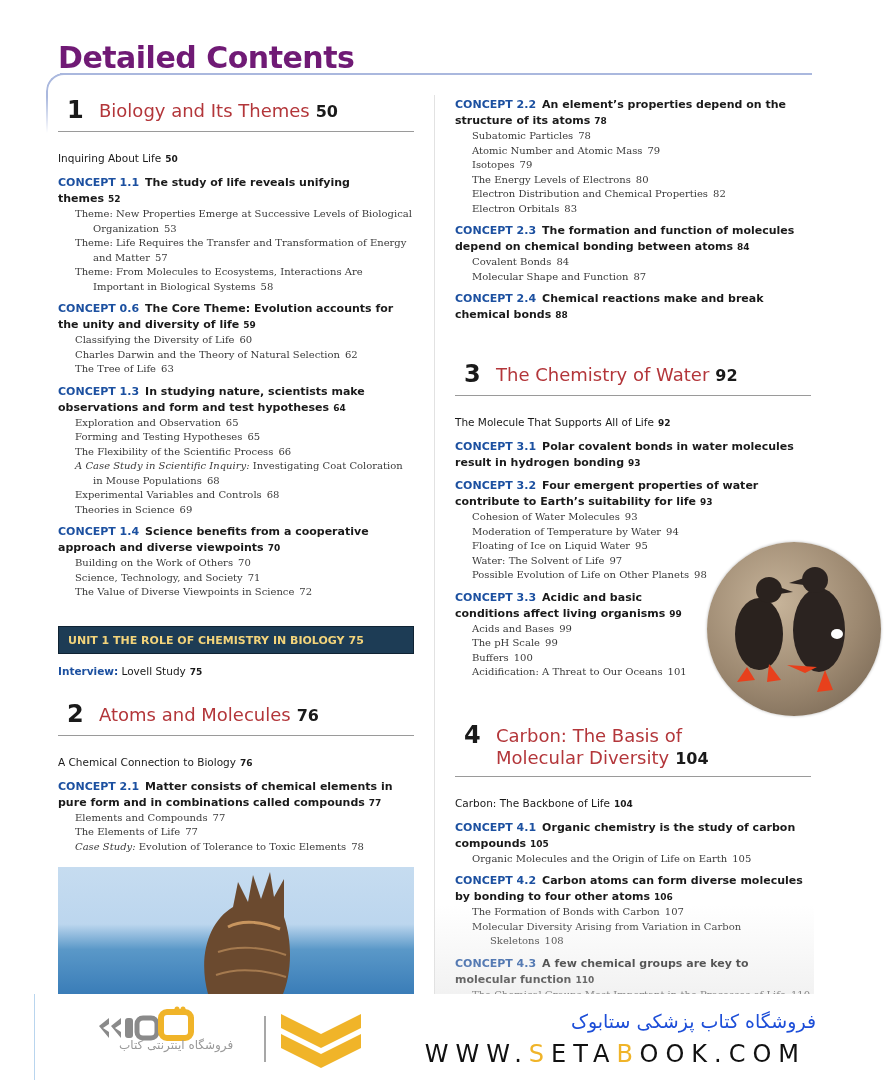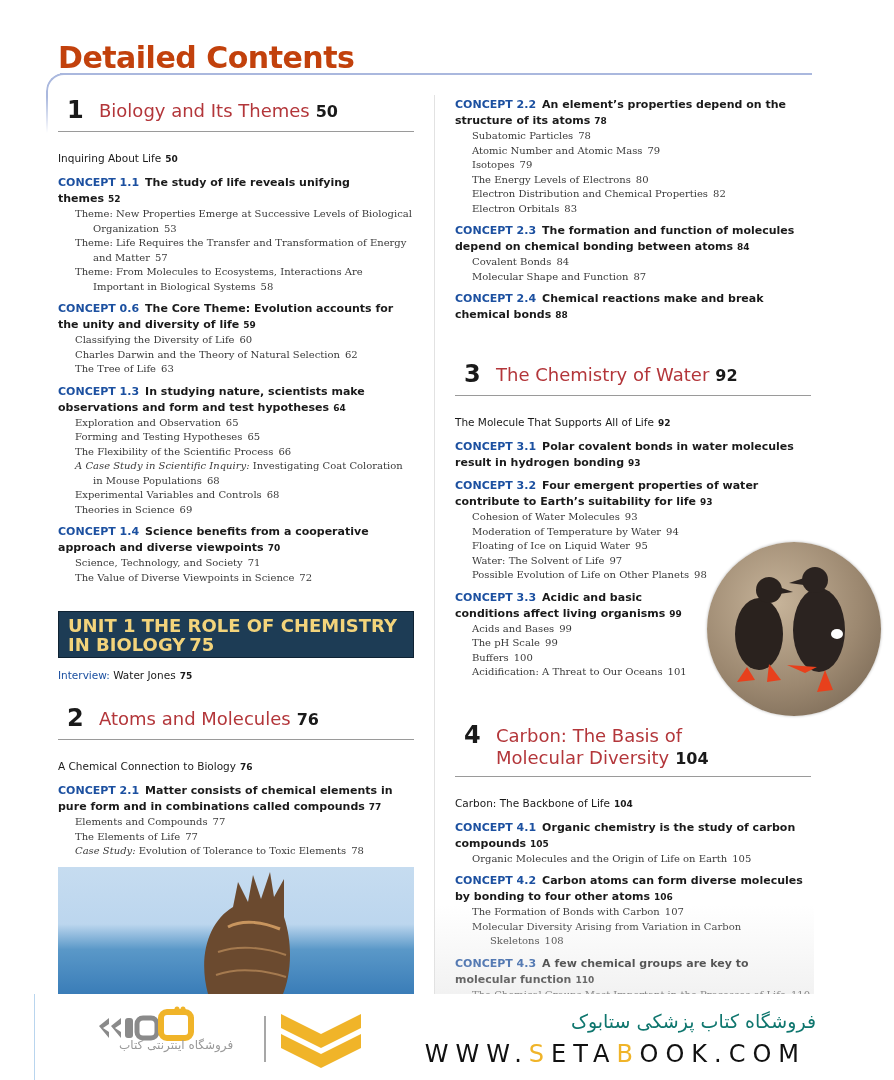--- a/index.html
+++ b/index.html
@@ -2,21 +2,21 @@
 <html><head>
 <meta charset="utf-8">
 <style>
   * { box-sizing: border-box; margin: 0; padding: 0; }
   html, body { width: 894px; height: 1080px; background: #ffffff; overflow: hidden; }
   body { position: relative; font-family: "DejaVu Sans", sans-serif; color: #1a1a1a; }
 
   .page-title {
     position: absolute; left: 58px; top: 40px;
     font-family: "DejaVu Sans", sans-serif; font-weight: bold;
-    font-size: 30px; color: #c2410c; letter-spacing: -0.5px;
+    font-size: 30px; color: #701a75; letter-spacing: -0.5px;
   }
   .title-rule {
     position: absolute; left: 60px; top: 73px; width: 752px; height: 2px;
     background: #aab8de;
   }
   .title-curve {
     position: absolute; left: 46px; top: 73px; width: 30px; height: 60px;
     border-left: 2px solid #aab8de; border-top: 2px solid #aab8de;
     border-top-left-radius: 18px;
     -webkit-mask-image: linear-gradient(#000 40%, transparent);
@@ -50,26 +50,26 @@
   .concept-label { color: #1c50a0; font-weight: bold; margin-right: 6px; }
 
   .sub {
     font-family: "DejaVu Serif", serif; font-size: 10px; line-height: 14.5px;
     color: #3a3a3a; padding-left: 35px; text-indent: -18px;
   }
   .sub .it { font-style: italic; }
 
   .unit-box {
     background: #1d3c55; color: #f3d47b; font-weight: bold;
-    font-size: 18px; line-height: 19px; padding: 4px 9px 3px 9px;
+    font-size: 11px; line-height: 19px; padding: 4px 9px 3px 9px;
     margin-top: 26px; border: 1px solid #0f2333;
   }
   .unit-box .unit-page { color: #f3d47b; margin-left: 4px; }
   .interview { font-size: 10.5px; margin-top: 10px; line-height: 15px; }
-  .interview-label { color: #1c50a0; font-weight: normal; margin-top: 9px; }
+  .interview-label { color: #1c50a0; font-weight: bold; margin-top: 9px; }
 
   .spacer-ch2 { height: 19px; }
   .spacer-ch3 { height: 36px; }
   .spacer-ch4 { height: 40px; }
 
   .guillemot-photo {
     position: absolute; left: 707px; top: 542px; width: 174px; height: 174px;
     border-radius: 50%; overflow: hidden;
     background: radial-gradient(circle at 40% 35%, #c7b49a 0%, #9c8870 55%, #6e5e4c 100%);
     box-shadow: 0 0 3px rgba(0,0,0,0.3);
@@ -86,21 +86,21 @@
     pointer-events: none;
   }
 
   .watermark {
     position: absolute; left: 34px; top: 994px; width: 860px; height: 86px;
     background: #ffffff; border-left: 1px solid #b9d5ee;
   }
   .wm-logo { position: absolute; left: 60px; top: 12px; width: 300px; height: 62px; }
   .wm-text-fa {
     position: absolute; right: 78px; top: 16px;
-    font-size: 19px; color: #0f766e; direction: rtl;
+    font-size: 19px; color: #1d4ed8; direction: rtl;
   }
   .wm-url {
     position: absolute; right: 88px; top: 46px;
     font-size: 24px; letter-spacing: 7px; color: #111111; font-family: "DejaVu Sans", sans-serif;
   }
   .wm-url .accent { color: #f0b429; }
   .wm-sub-fa {
     position: absolute; left: 84px; top: 44px; font-size: 12px; color: #9a9a9a; direction: rtl;
   }
 </style>
@@ -132,25 +132,26 @@
 
   <div class="concept"><span class="concept-label">CONCEPT 1.3</span><span>In studying nature, scientists make observations and form and test hypotheses</span><span class="pg">64</span></div>
   <div class="sub"><span>Exploration and Observation</span><span class="pgs">65</span></div>
   <div class="sub"><span>Forming and Testing Hypotheses</span><span class="pgs">65</span></div>
   <div class="sub"><span>The Flexibility of the Scientific Process</span><span class="pgs">66</span></div>
   <div class="sub"><span class="it">A Case Study in Scientific Inquiry:</span> <span>Investigating Coat Coloration in Mouse Populations</span><span class="pgs">68</span></div>
   <div class="sub"><span>Experimental Variables and Controls</span><span class="pgs">68</span></div>
   <div class="sub"><span>Theories in Science</span><span class="pgs">69</span></div>
 
   <div class="concept"><span class="concept-label">CONCEPT 1.4</span><span>Science benefits from a cooperative approach and diverse viewpoints</span><span class="pg">70</span></div>
+  <div class="sub"><span>Building on the Work of Others</span><span class="pgs">70</span></div>
   <div class="sub"><span>Science, Technology, and Society</span><span class="pgs">71</span></div>
   <div class="sub"><span>The Value of Diverse Viewpoints in Science</span><span class="pgs">72</span></div>
 
   <div class="unit-box"><span>UNIT 1  THE ROLE OF CHEMISTRY IN BIOLOGY</span><span class="unit-page">75</span></div>
-  <div class="interview"><span class="interview-label">Interview:</span> <span>Water Jones</span><span class="pg">75</span></div>
+  <div class="interview"><span class="interview-label">Interview:</span> <span>Lovell Study</span><span class="pg">75</span></div>
 
   <div class="spacer-ch2"></div>
   <div class="chapter-head">
     <span class="ch-num">2</span>
     <span class="ch-title"><span>Atoms and Molecules</span><span class="ch-page">76</span></span>
   </div>
   <div class="intro"><span>A Chemical Connection to Biology</span><span class="pg">76</span></div>
   <div class="concept"><span class="concept-label">CONCEPT 2.1</span><span>Matter consists of chemical elements in pure form and in combinations called compounds</span><span class="pg">77</span></div>
   <div class="sub"><span>Elements and Compounds</span><span class="pgs">77</span></div>
   <div class="sub"><span>The Elements of Life</span><span class="pgs">77</span></div>

